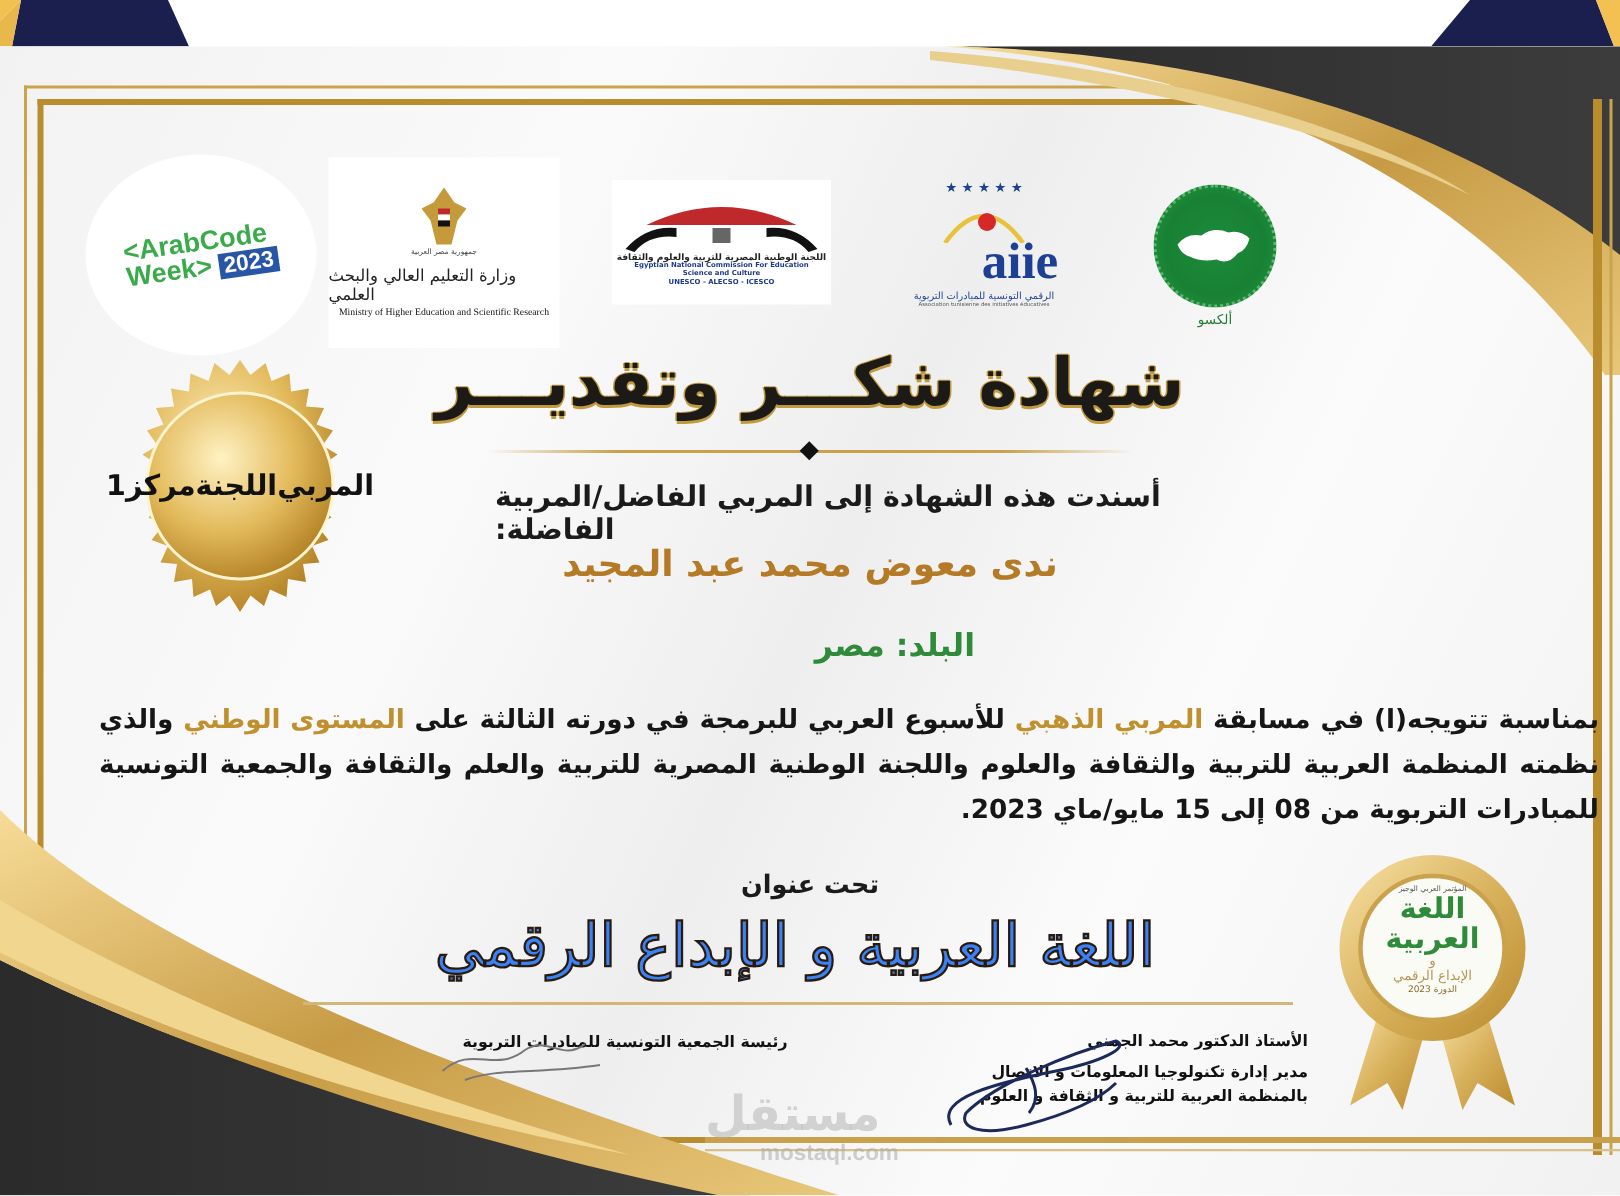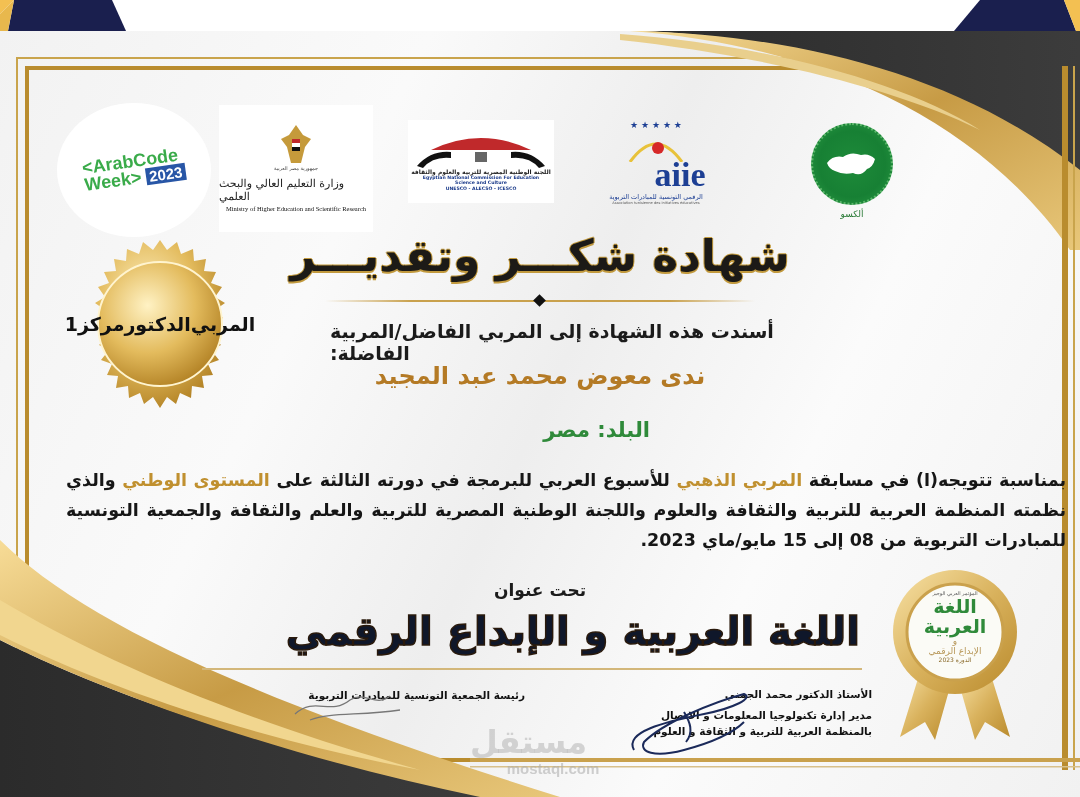--- a/index.html
+++ b/index.html
@@ -19,35 +19,35 @@
   .eagle{width:30px;height:40px;position:relative;}
   .min-ar{font-family:"DejaVu Serif",serif;font-size:11px;color:#222;margin-top:6px;}
   .min-en{font-family:"Liberation Serif",serif;font-size:6.5px;color:#111;margin-top:2px;}
   .logo-commission{left:408px;top:120px;width:146px;height:83px;background:#fff;}
   .comm-ar{font-size:6px;color:#222;font-weight:bold;}
   .comm-en{font-size:4.6px;color:#1a3a8a;font-weight:bold;text-align:center;line-height:5.5px;}
   .logo-aiie{left:608px;top:118px;width:96px;height:100px;}
   .aiie-txt{font-family:"Liberation Serif",serif;font-weight:bold;font-size:34px;color:#1d3f94;line-height:30px;margin-top:28px;margin-left:48px;}
   .aiie-ar{font-size:6.5px;color:#1d3f94;margin-top:3px;white-space:nowrap;}
   .aiie-fr{font-size:3.6px;color:#555;white-space:nowrap;}
-  .logo-alecso{left:804px;top:118px;width:96px;height:106px;}
+  .logo-alecso{left:762px;top:118px;width:96px;height:106px;}
   .alecso-seal{width:82px;height:82px;border-radius:50%;background:radial-gradient(circle,#1e8b3a 0%,#178034 60%,#2a9a44 100%);border:2px dotted #5cb66b;box-sizing:border-box;}
   .alecso-name{font-size:9px;color:#2a7b37;margin-top:4px;}
   .badge-left{position:absolute;left:76px;top:240px;width:168px;height:168px;}
   .badge-left-text{position:absolute;left:0;top:0;width:168px;height:168px;display:flex;align-items:center;justify-content:center;font-weight:bold;color:#111;font-size:19px;line-height:25px;direction:rtl;}
   .title{position:absolute;left:290px;top:230px;width:500px;text-align:center;font-size:44px;font-weight:bold;color:#1c1a17;direction:rtl;text-shadow:0 2px 0 #c29a3e,0 -1px 0 #c29a3e,1px 0 0 #c29a3e,-1px 0 0 #c29a3e;letter-spacing:1px;}
   .title-divider{position:absolute;left:325px;top:300px;width:430px;height:2px;background:linear-gradient(90deg,transparent,#c9a14d 20%,#c9a14d 80%,transparent);}
   .diamond{position:absolute;left:535px;top:296px;width:9px;height:9px;background:#111;transform:rotate(45deg);}
   .awarded{position:absolute;left:330px;top:320px;width:460px;text-align:left;direction:rtl;font-size:19px;font-weight:bold;color:#1b1b1b;}
   .recipient{position:absolute;left:290px;top:362px;width:500px;text-align:center;direction:rtl;font-size:24px;font-weight:bold;color:#b47a25;}
   .country{position:absolute;left:420px;top:418px;width:230px;text-align:right;direction:rtl;font-size:21px;font-weight:bold;color:#2f8a3a;}
   .body-text{position:absolute;left:66px;top:465px;width:1000px;text-align:justify;text-align-last:right;direction:rtl;font-size:17.5px;font-weight:bold;color:#161616;line-height:30px;}
   .body-text .hl{color:#c0902f;}
   .under-title{position:absolute;left:440px;top:580px;width:200px;text-align:center;direction:rtl;font-size:17px;font-weight:bold;color:#1b1b1b;}
-  .theme{position:absolute;left:200px;top:608px;width:660px;text-align:right;direction:rtl;font-size:40px;font-weight:bold;color:#0f172a;-webkit-text-stroke:1.5px #2a1a0c;letter-spacing:1px;}
+  .theme{position:absolute;left:200px;top:608px;width:660px;text-align:center;direction:rtl;font-size:40px;font-weight:normal;color:#3b82f6;-webkit-text-stroke:1.5px #2a1a0c;letter-spacing:1px;}
   .theme-line{position:absolute;left:202px;top:668px;width:660px;height:2px;background:#d3b77a;}
   .sig-left{position:absolute;left:300px;top:686px;width:225px;text-align:right;direction:rtl;font-size:10.5px;font-weight:bold;color:#111;line-height:18px;}
   .sig-right{position:absolute;left:640px;top:686px;width:232px;text-align:right;direction:rtl;font-size:10.5px;font-weight:bold;color:#111;line-height:16px;}
   .sig-right .line1{margin-bottom:5px;}
   .medal{position:absolute;left:880px;top:562px;width:150px;height:180px;}
   .medal-text{position:absolute;left:914px;top:590px;width:82px;text-align:center;direction:rtl;}
   .medal-top{font-size:5px;color:#555;}
   .medal-main{font-size:19px;font-weight:bold;color:#2f8a3a;line-height:20px;}
   .medal-sub{font-size:9px;color:#b8985a;}
   .medal-yr{font-size:6px;color:#8a6a2a;}
@@ -167,21 +167,21 @@
           <stop offset="0" stop-color="#fff2c4"></stop>
           <stop offset="0.55" stop-color="#e3bb5d"></stop>
           <stop offset="1" stop-color="#b07f22"></stop>
         </radialGradient>
       </defs>
     <polygon fill="url(#gS)" points="84,0 91,10 101,2 105,14 117,9 118,21 130,19 128,31 140,32 135,43 146,47 139,57 149,63 139,70 147,78 137,84 147,90 137,97 145,105 135,110 143,120 132,124 137,135 126,136 128,148 116,146 115,158 104,153 100,164 91,157 84,168 77,157 68,164 64,153 53,158 52,146 40,148 42,136 31,135 36,124 25,120 33,110 23,105 31,97 21,90 31,84 21,78 29,70 19,63 29,57 22,47 33,43 28,32 40,31 38,19 50,21 51,9 63,14 67,2 77,10"></polygon>
     <circle cx="84" cy="84" r="62" fill="url(#gS)" stroke="#fff4cf" stroke-width="2"></circle>
   </svg>
   <div class="badge-left-text">
     <div>المربي</div>
-    <div>الدكتور</div>
+    <div>اللجنة</div>
     <div>مركز</div>
     <div>1</div>
   </div>
 </div>
 
 <div class="title">شهادة شكـــر وتقديـــر</div>
 <div class="title-divider"></div>
 <div class="diamond"></div>
 
 <div class="awarded">أسندت هذه الشهادة إلى المربي الفاضل/المربية الفاضلة:</div>

